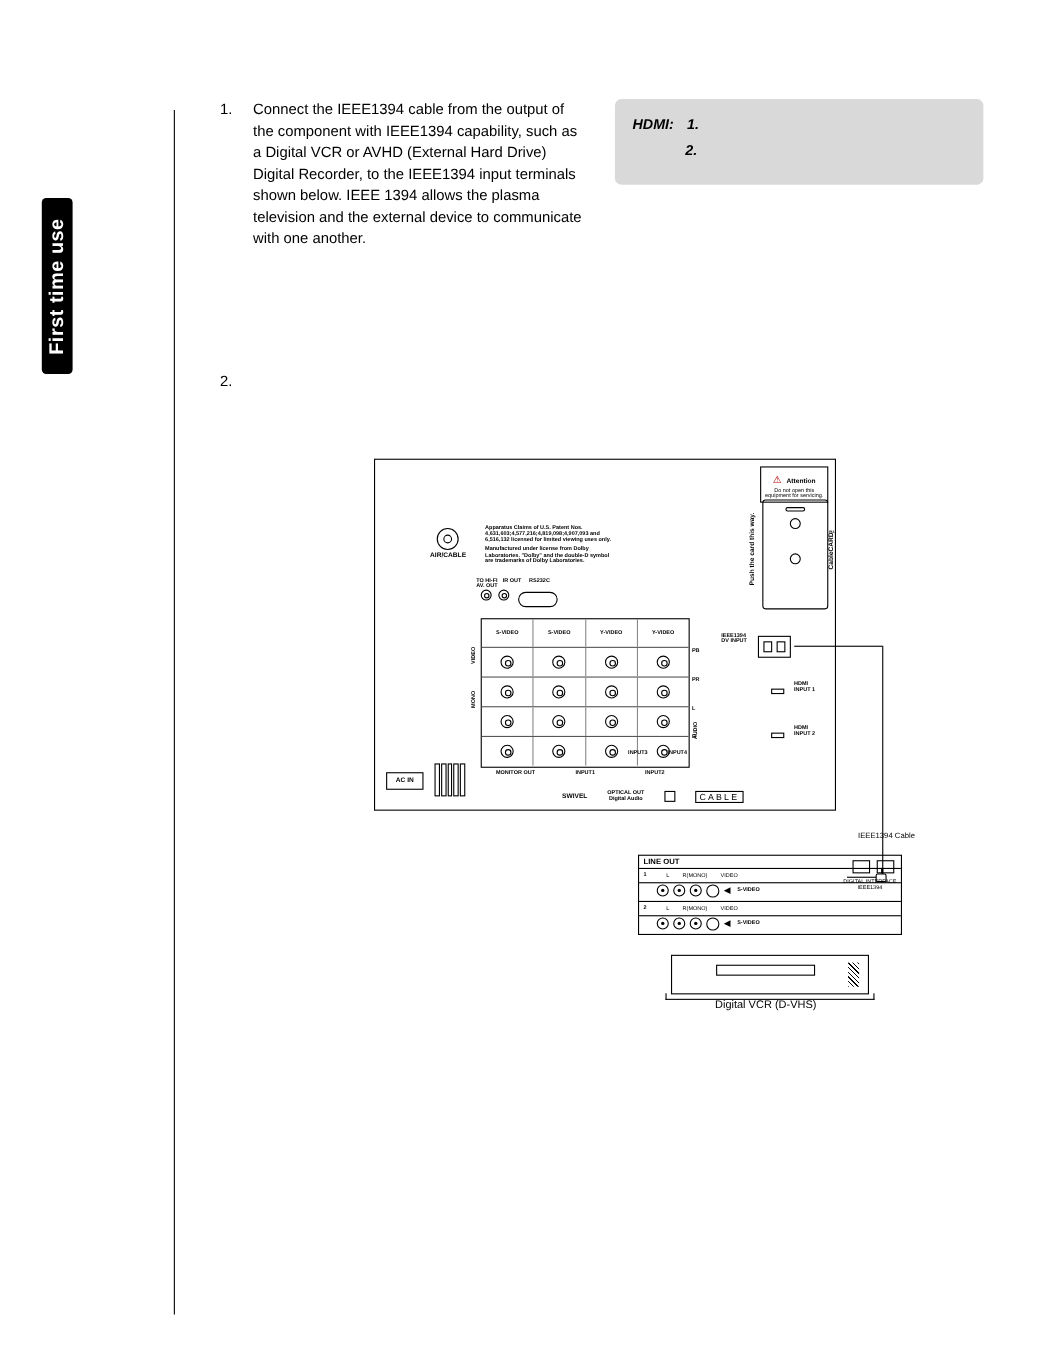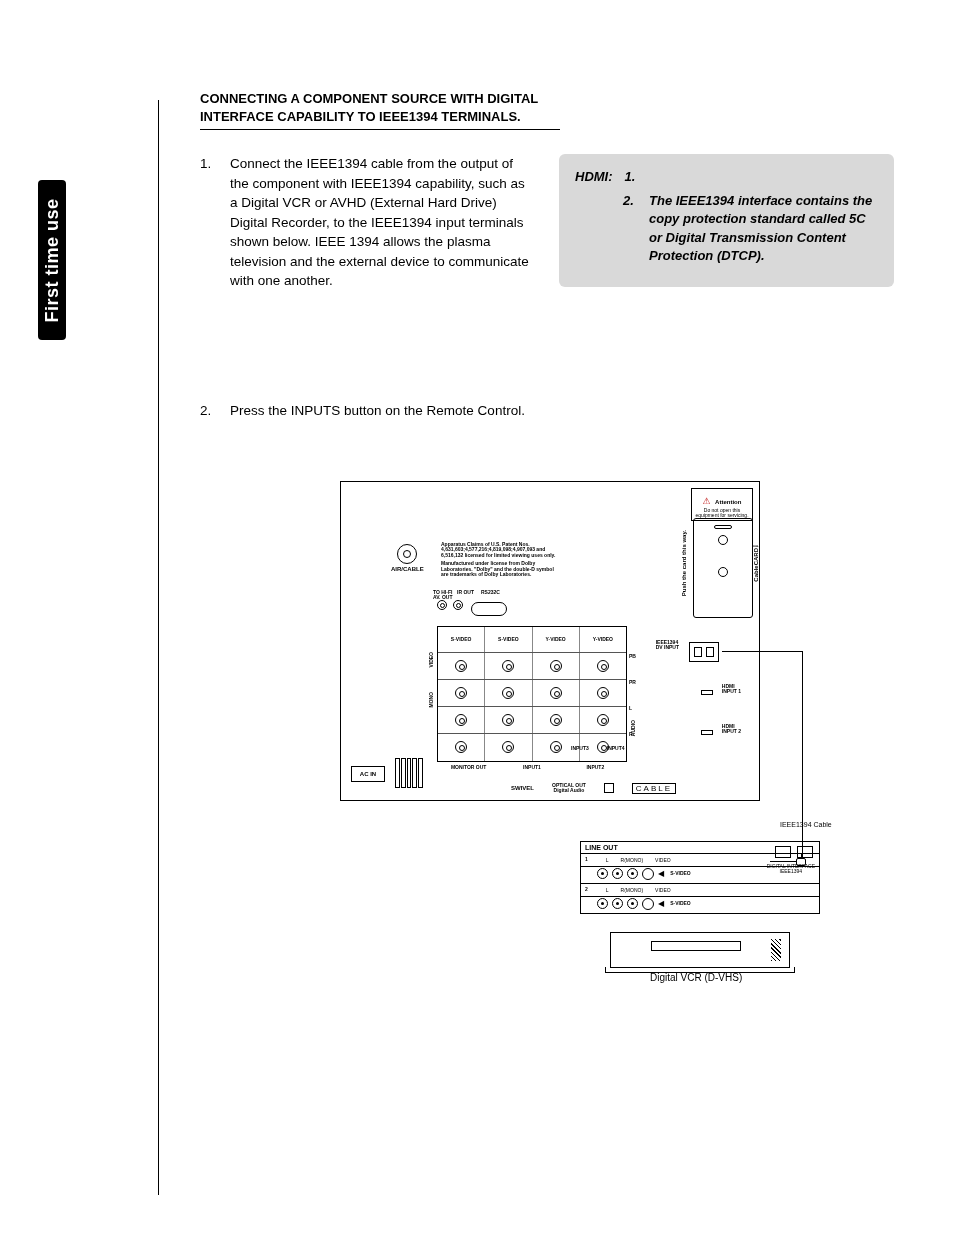--- a/index.html
+++ b/index.html
@@ -217,46 +217,43 @@
 
   <div class="side-tab">
     <span>First time use</span>
   </div>
 
   <div class="vline-left"></div>
 
 
   <div class="content">
 
-    <div class="subheading">CONNECTING A COMPONENT SOURCE WITH DIGITAL INTERFACE CAPABILITY TO IEEE1394 TERMINALS.</div>
 
     <div class="two-col">
       <div class="left-col">
         <div class="step">
           <div class="num">1.</div>
           <div>Connect the IEEE1394 cable from the output of the component with IEEE1394 capability, such as a Digital VCR or AVHD (External Hard Drive) Digital Recorder, to the IEEE1394 input terminals shown below.  IEEE 1394 allows the plasma television and the external device to communicate with one another.</div>
         </div>
       </div>
       <div class="right-col">
         <div class="note-box">
           <div class="note-row">
             <span class="note-label">HDMI:</span>
             <span class="nnum">1.</span>
           </div>
           <div class="note-row" style="padding-left:48px;">
             <span class="nnum">2.</span>
-            <span class="ntext">The IEEE1394 interface contains the copy protection standard called 5C or Digital Transmission Content Protection (DTCP).</span>
           </div>
         </div>
       </div>
     </div>
 
     <div class="step step2">
       <div class="num">2.</div>
-      <div>Press the INPUTS button on the Remote Control.</div>
     </div>
 
     <div class="diagram-wrap">
 
       <div class="tv-back">
 
         <div class="attention">
           <span class="tri">⚠</span>
           <span class="lbl6">Attention</span>
           <div class="tiny" style="font-weight:normal;">Do not open this equipment for servicing.</div>

